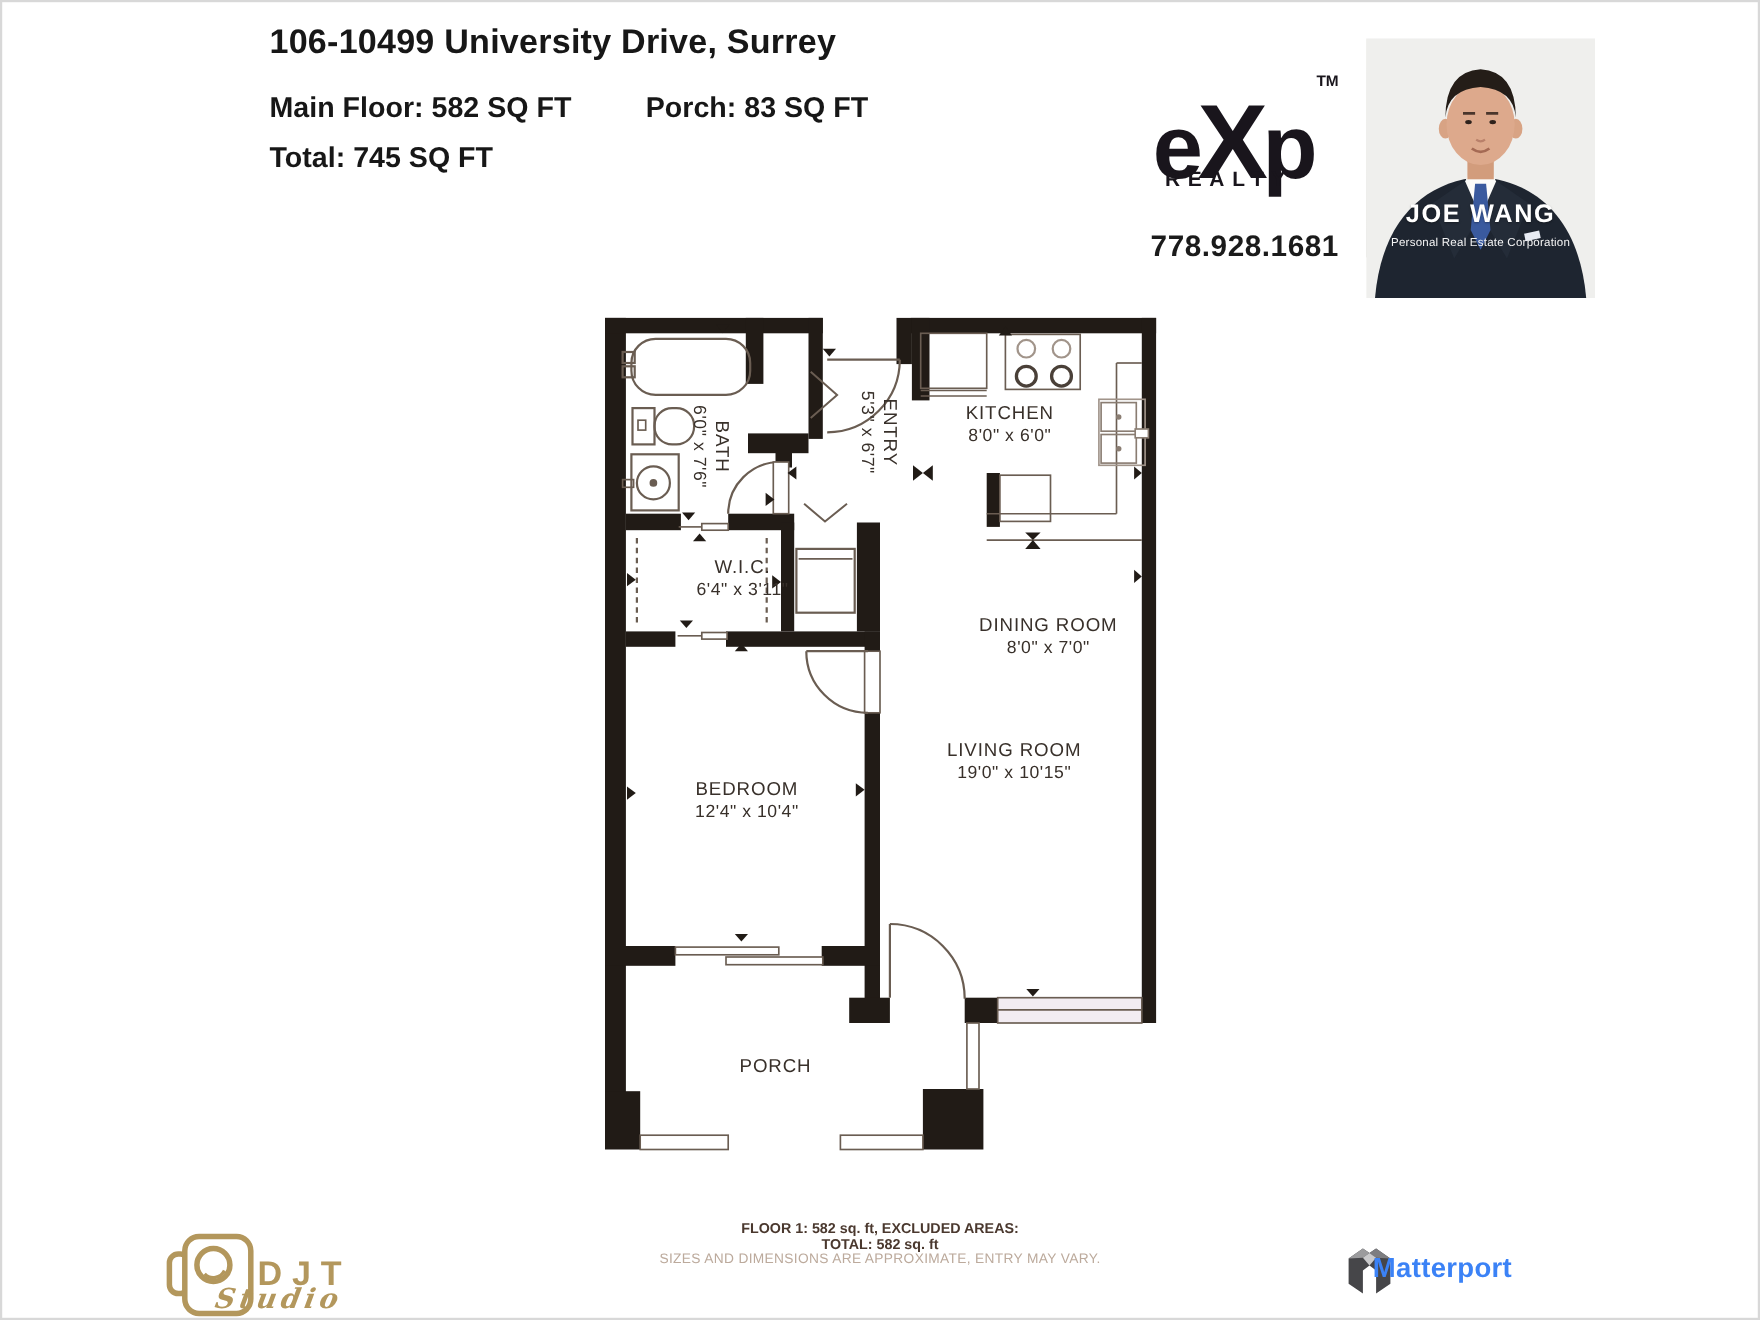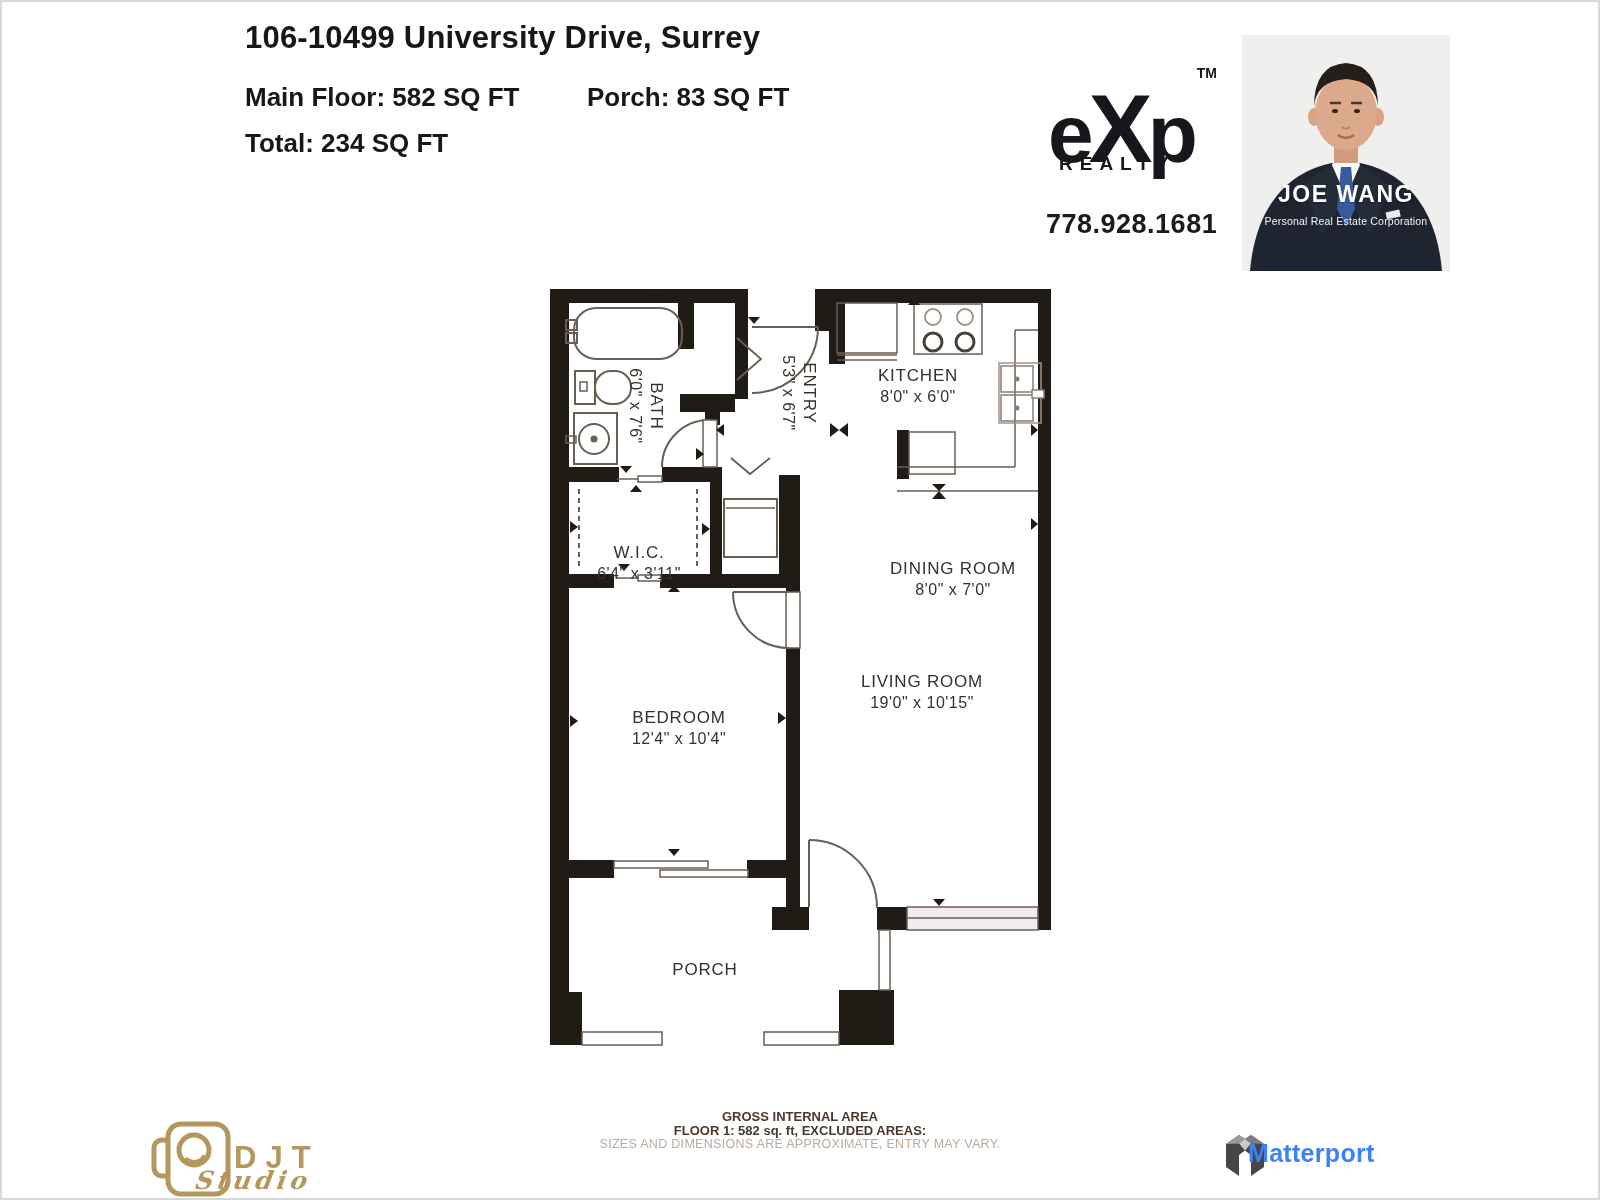--- a/index.html
+++ b/index.html
@@ -42,21 +42,21 @@
   svg{display:block;}
 </style>
 </head>
 <body>
 
 <div class="page">
 
   <div class="hdr-title">106-10499 University Drive, Surrey</div>
   <div class="hdr-sub mf">Main Floor: 582 SQ FT</div>
   <div class="hdr-sub po">Porch: 83 SQ FT</div>
-  <div class="hdr-sub tot">Total: 234 SQ FT</div>
+  <div class="hdr-sub tot">Total: 745 SQ FT</div>
 
   <div class="exp-word"><span class="e">e</span><span class="x">X</span><span class="p">p</span><span class="tm">TM</span></div>
   <div class="exp-realty">REALTY</div>
   <div class="exp-phone">778.928.1681</div>
 
   <div class="agent">
     <svg viewBox="0 0 208 236" width="208" height="236">
       <rect x="0" y="0" width="208" height="236" fill="#efefed"></rect>
 
       <path d="M8,236 C14,166 52,130 104,126 C156,130 194,166 200,236 Z" fill="#1e2530"></path>
@@ -211,39 +211,39 @@
     <div class="rdims">8'0" x 7'0"</div>
   </div>
   <div class="room-label" style="left:920px;top:690px;">
     <div class="rname">LIVING ROOM</div>
     <div class="rdims">19'0" x 10'15"</div>
   </div>
   <div class="room-label" style="left:677px;top:726px;">
     <div class="rname">BEDROOM</div>
     <div class="rdims">12'4" x 10'4"</div>
   </div>
-  <div class="room-label" style="left:637px;top:524px;margin-top:37px;">
+  <div class="room-label" style="left:673px;top:524px;">
     <div class="rname">W.I.C.</div>
     <div class="rdims">6'4" x 3'11"</div>
   </div>
   <div class="room-label rot" style="left:644px;top:404px;">
     <div class="rname">BATH</div>
     <div class="rdims">6'0" x 7'6"</div>
   </div>
   <div class="room-label rot" style="left:797px;top:391px;">
     <div class="rname">ENTRY</div>
     <div class="rdims">5'3" x 6'7"</div>
   </div>
   <div class="room-label" style="left:703px;top:967px;">
     <div class="rname">PORCH</div>
   </div>
 
   <div class="footer">
-    <div>GROSS INTERNAL AREA</div>
     <div>FLOOR 1: 582 sq. ft, EXCLUDED AREAS:</div>
+    <div>TOTAL: 582 sq. ft</div>
     <div class="disc">SIZES AND DIMENSIONS ARE APPROXIMATE, ENTRY MAY VARY.</div>
   </div>
 
   <div class="djt">
     <svg width="90" height="84" viewBox="0 0 90 84">
       <rect x="4" y="22" width="18" height="36" rx="8" fill="none" stroke="#b3975c" stroke-width="5"></rect>
       <rect x="18" y="6" width="60" height="70" rx="13" fill="#fff" stroke="#b3975c" stroke-width="5"></rect>
       <circle cx="44" cy="32" r="15" fill="none" stroke="#b3975c" stroke-width="5"></circle>
       <path d="M36,40 A11,11 0 0 0 54,37" fill="none" stroke="#b3975c" stroke-width="3"></path>
     </svg>

